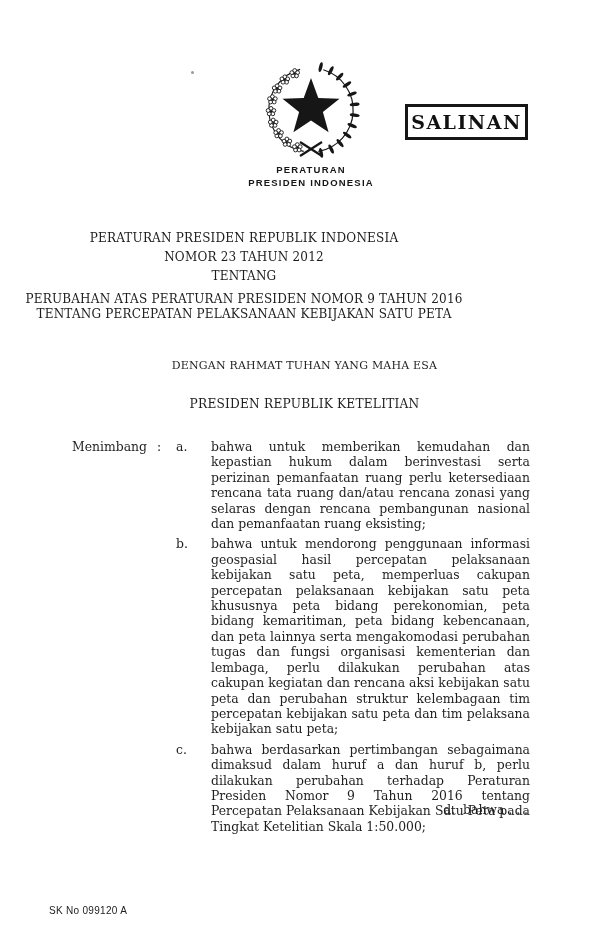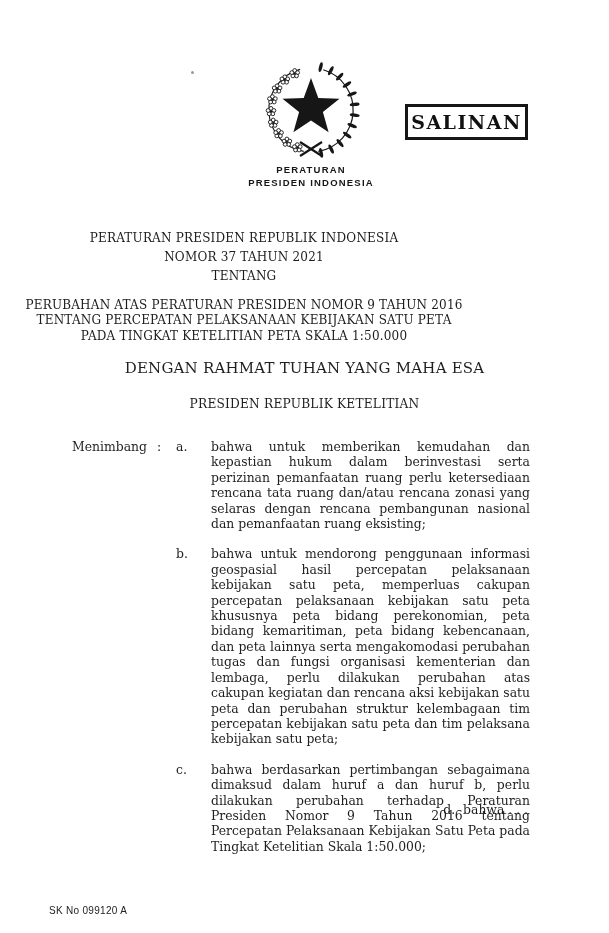--- a/index.html
+++ b/index.html
@@ -68,49 +68,49 @@
     left: 0;
     top: 229px;
     width: 488px;
     text-align: center;
     font-size: 12px;
     letter-spacing: 0.2px;
     color: #1c1c1c;
   }
   .title-line { line-height: 19px; }
   .subject-line { line-height: 15.3px; }
-  .subject-block { margin-top: 12px; }
+  .subject-block { margin-top: 6px; }
 
   .invocation {
     position: absolute;
     left: 0;
     top: 359px;
     width: 609px;
     text-align: center;
-    font-size: 15px;
+    font-size: 11px;
     letter-spacing: 0.2px;
   }
   .authority {
     position: absolute;
     left: 0;
     top: 397px;
     width: 609px;
     text-align: center;
     font-size: 12.2px;
     letter-spacing: 0.2px;
   }
 
   
   .considerations {
     position: absolute;
     left: 72px;
     top: 439px;
     display: grid;
     grid-template-columns: 85px 19px 35px 319px;
-    row-gap: 15px;
+    row-gap: 5px;
     font-size: 12.4px;
     line-height: 15.4px;
     color: #1f1f1f;
   }
   .c-label  { grid-column: 1; }
   .c-colon  { grid-column: 2; }
   .c-marker { grid-column: 3; }
   .c-text   { grid-column: 4; text-align: justify; }
 
   .catchword {
@@ -190,26 +190,25 @@
     <div>PERATURAN</div>
     <div>PRESIDEN INDONESIA</div>
   </div>
 
   <div class="stamp">
     <span>SALINAN</span>
   </div>
 
   <div class="title-block">
     <div class="title-line">PERATURAN PRESIDEN REPUBLIK INDONESIA</div>
-    <div class="title-line">NOMOR 37 TAHUN 2021</div>
+    <div class="title-line">NOMOR 23 TAHUN 2012</div>
     <div class="title-line">TENTANG</div>
     <div class="subject-block">
       <div class="subject-line">PERUBAHAN ATAS PERATURAN PRESIDEN NOMOR 9 TAHUN 2016</div>
       <div class="subject-line">TENTANG PERCEPATAN PELAKSANAAN KEBIJAKAN SATU PETA</div>
-      <div class="subject-line">PADA TINGKAT KETELITIAN PETA SKALA 1:50.000</div>
     </div>
   </div>
 
   <div class="invocation">DENGAN RAHMAT TUHAN YANG MAHA ESA</div>
   <div class="authority">PRESIDEN REPUBLIK KETELITIAN</div>
 
   <div class="considerations">
     <div class="c-label">Menimbang</div>
     <div class="c-colon">:</div>
     <div class="c-marker">a.</div>

